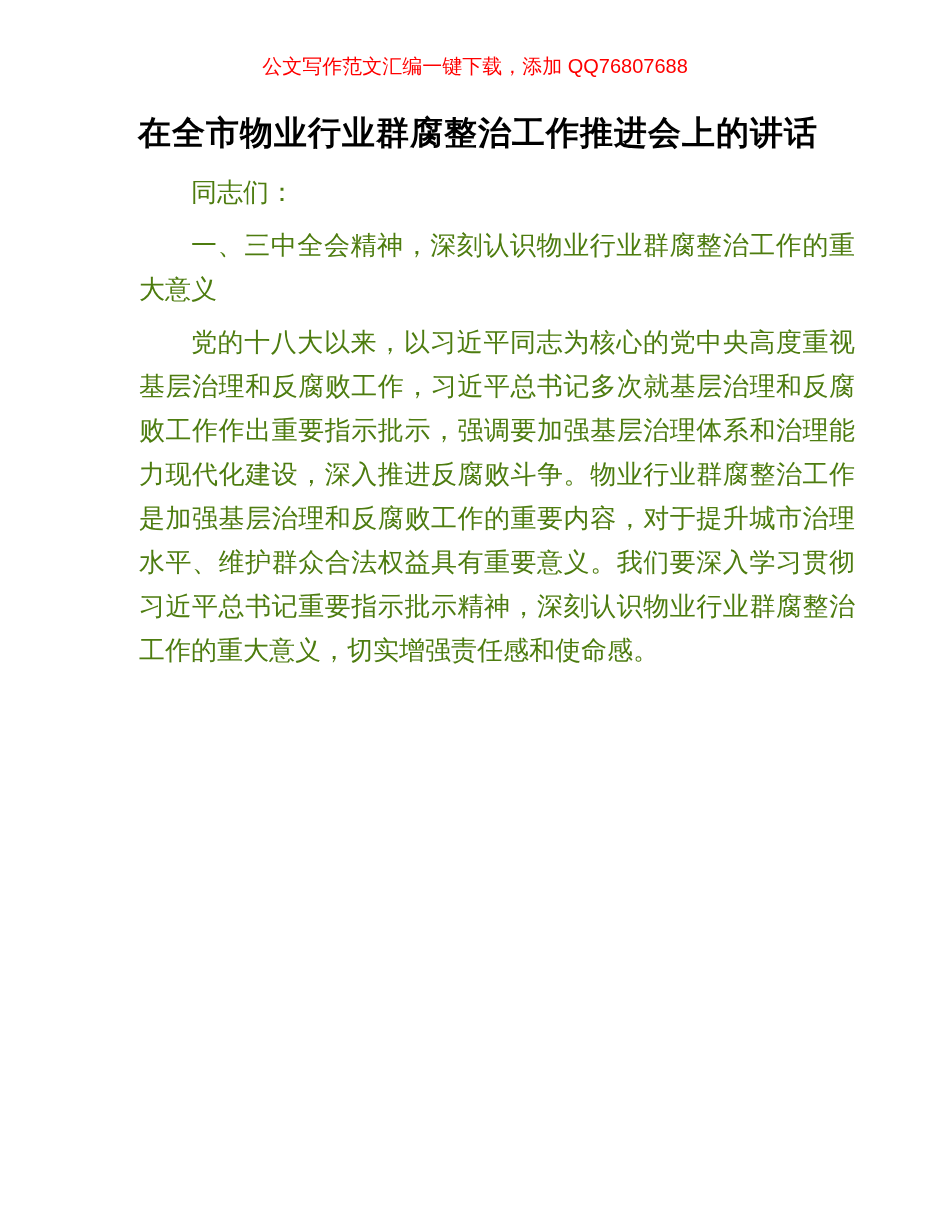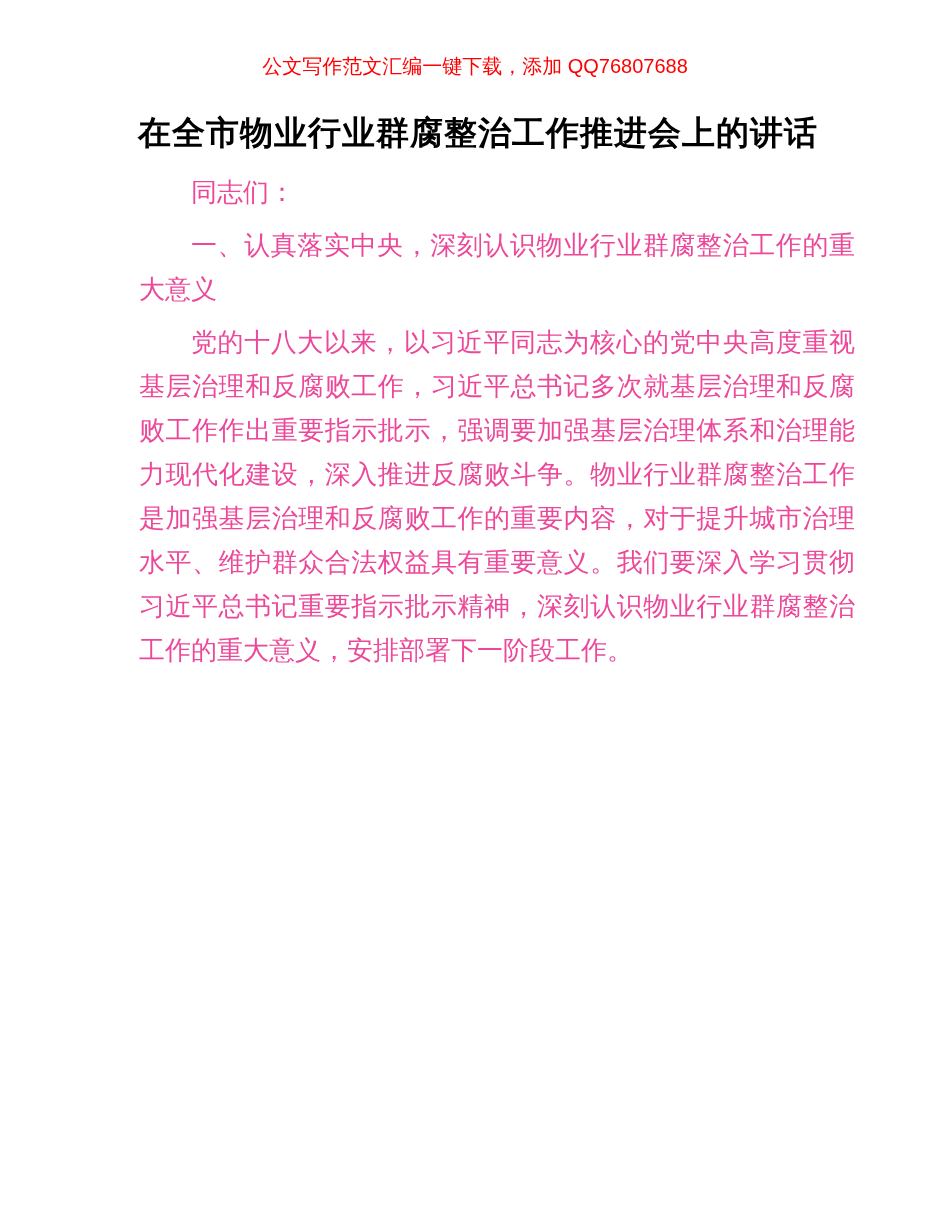--- a/index.html
+++ b/index.html
@@ -40,39 +40,39 @@
   .doc-body {
     margin: 12px 0 0 139px;
     width: 716px;
   }
   .para {
     margin: 0 0 9px 0;
     font-size: 26px;
     line-height: 44px;
     text-align: justify;
     text-indent: 2em;
-    color: #ec4899;
+    color: #4d7c0f;
     word-break: normal;
     overflow-wrap: break-word;
   }
 </style>
 </head>
 <body>
 
 <div class="page">
 
   <div class="promo">公文写作范文汇编一键下载，添加 QQ76807688</div>
 
   <h1 class="doc-title">在全市物业行业群腐整治工作推进会上的讲话</h1>
 
   <div class="doc-body">
 
     <p class="para">同志们：</p>
 
 
-    <p class="para">一、认真落实中央，深刻认识物业行业群腐整治工作的重大意义</p>
+    <p class="para">一、三中全会精神，深刻认识物业行业群腐整治工作的重大意义</p>
 
-    <p class="para">党的十八大以来，以习近平同志为核心的党中央高度重视基层治理和反腐败工作，习近平总书记多次就基层治理和反腐败工作作出重要指示批示，强调要加强基层治理体系和治理能力现代化建设，深入推进反腐败斗争。物业行业群腐整治工作是加强基层治理和反腐败工作的重要内容，对于提升城市治理水平、维护群众合法权益具有重要意义。我们要深入学习贯彻习近平总书记重要指示批示精神，深刻认识物业行业群腐整治工作的重大意义，安排部署下一阶段工作。</p>
+    <p class="para">党的十八大以来，以习近平同志为核心的党中央高度重视基层治理和反腐败工作，习近平总书记多次就基层治理和反腐败工作作出重要指示批示，强调要加强基层治理体系和治理能力现代化建设，深入推进反腐败斗争。物业行业群腐整治工作是加强基层治理和反腐败工作的重要内容，对于提升城市治理水平、维护群众合法权益具有重要意义。我们要深入学习贯彻习近平总书记重要指示批示精神，深刻认识物业行业群腐整治工作的重大意义，切实增强责任感和使命感。</p>
 
 
   </div>
 
 </div>
 
 </body></html>

